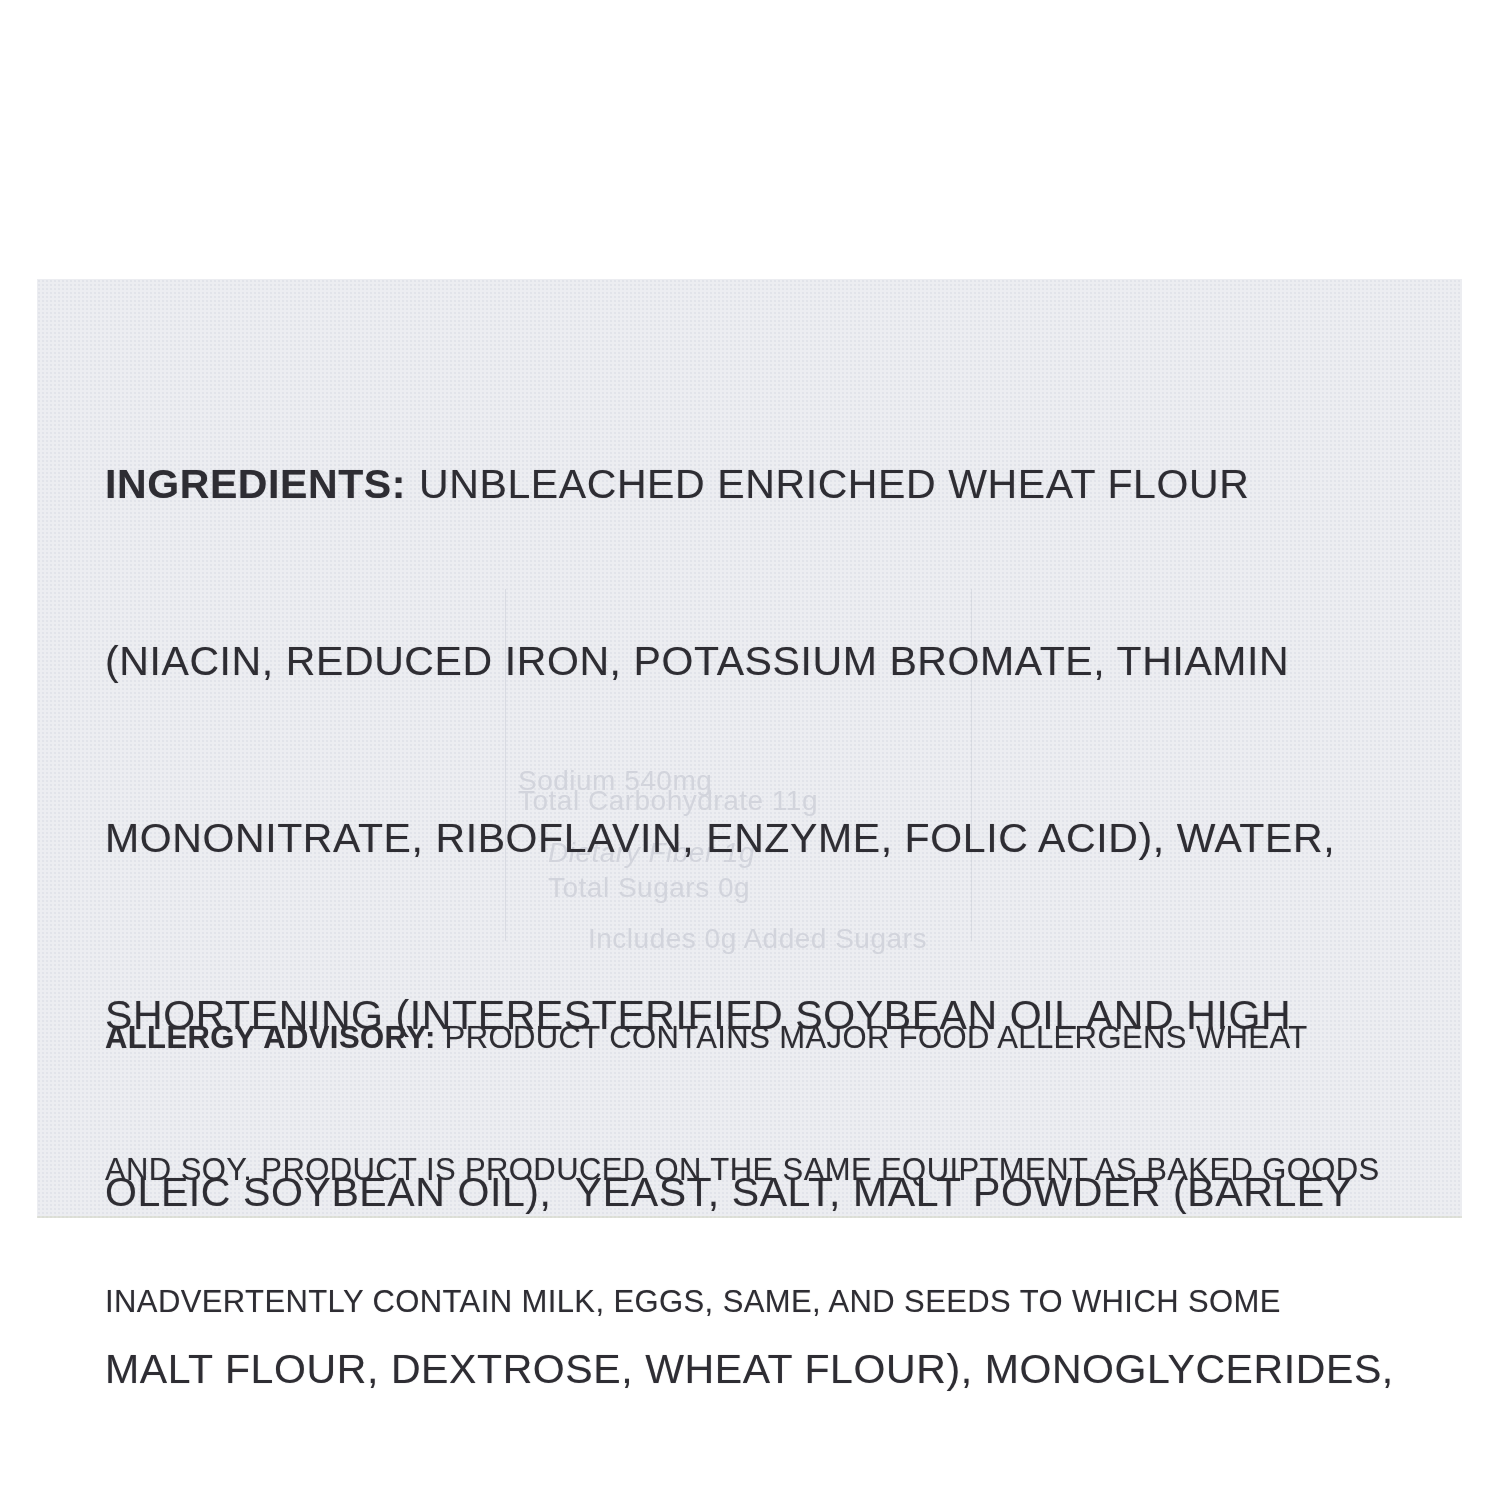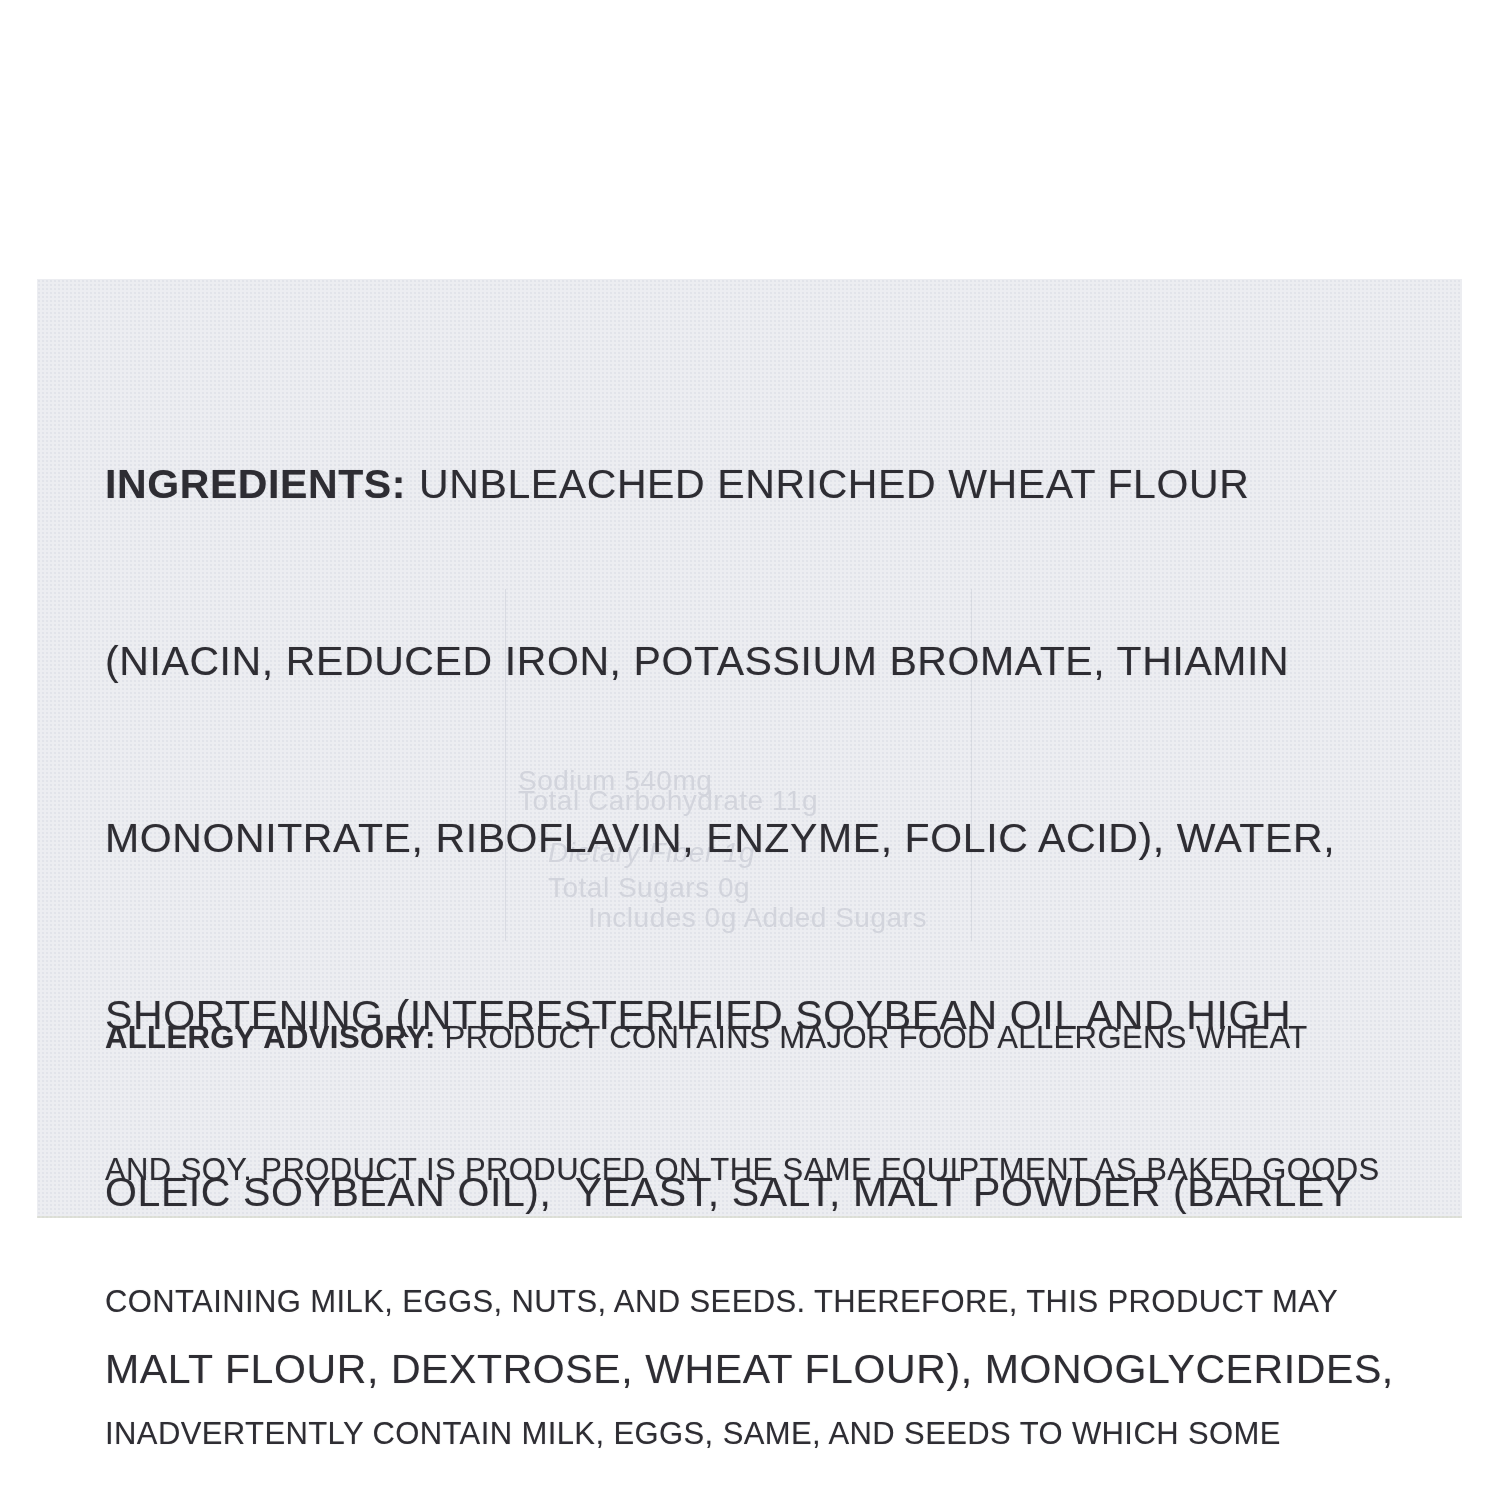--- a/index.html
+++ b/index.html
@@ -44,21 +44,21 @@
     left: 12px;
     color: #d2d4dc;
     font-size: 28px;
     letter-spacing: 0.5px;
     white-space: pre;
   }
   .ghost-row.r0 { top: 176px; }
   .ghost-row.r1 { top: 196px; }
   .ghost-row.r2 { top: 248px; left: 42px; font-style: italic; }
   .ghost-row.r3 { top: 283px; left: 42px; }
-  .ghost-row.r4 { top: 313px; left: 82px; }
+  .ghost-row.r4 { top: 334px; left: 82px; }
   .ingredients-block {
     position: absolute;
     left: 68px;
     top: 58px;
     width: 1300px;
     color: #2e2d33;
     font-size: 41px;
     line-height: 59px;
     letter-spacing: 0.6px;
     white-space: pre-wrap;
@@ -103,19 +103,18 @@
       <div class="text-line">MONONITRATE, RIBOFLAVIN, ENZYME, FOLIC ACID), WATER,</div>
       <div class="text-line">SHORTENING (INTERESTERIFIED SOYBEAN OIL AND HIGH</div>
       <div class="text-line">OLEIC SOYBEAN OIL),  YEAST, SALT, MALT POWDER (BARLEY</div>
       <div class="text-line">MALT FLOUR, DEXTROSE, WHEAT FLOUR), MONOGLYCERIDES,</div>
       
     </div>
 
     <div class="allergy-block">
       <div class="text-line"><span class="lead">ALLERGY ADVISORY:</span><span>PRODUCT CONTAINS MAJOR FOOD ALLERGENS WHEAT</span></div>
       <div class="text-line">AND SOY. PRODUCT IS PRODUCED ON THE SAME EQUIPTMENT AS BAKED GOODS</div>
-      <div class="text-line">CONTAINING MILK, EGGS, NUTS, AND SEEDS. THEREFORE, THIS PRODUCT MAY</div>
       <div class="text-line">INADVERTENTLY CONTAIN MILK, EGGS, SAME, AND SEEDS TO WHICH SOME</div>
       
     </div>
 
   </div>
 </div>
 
 </body></html>

